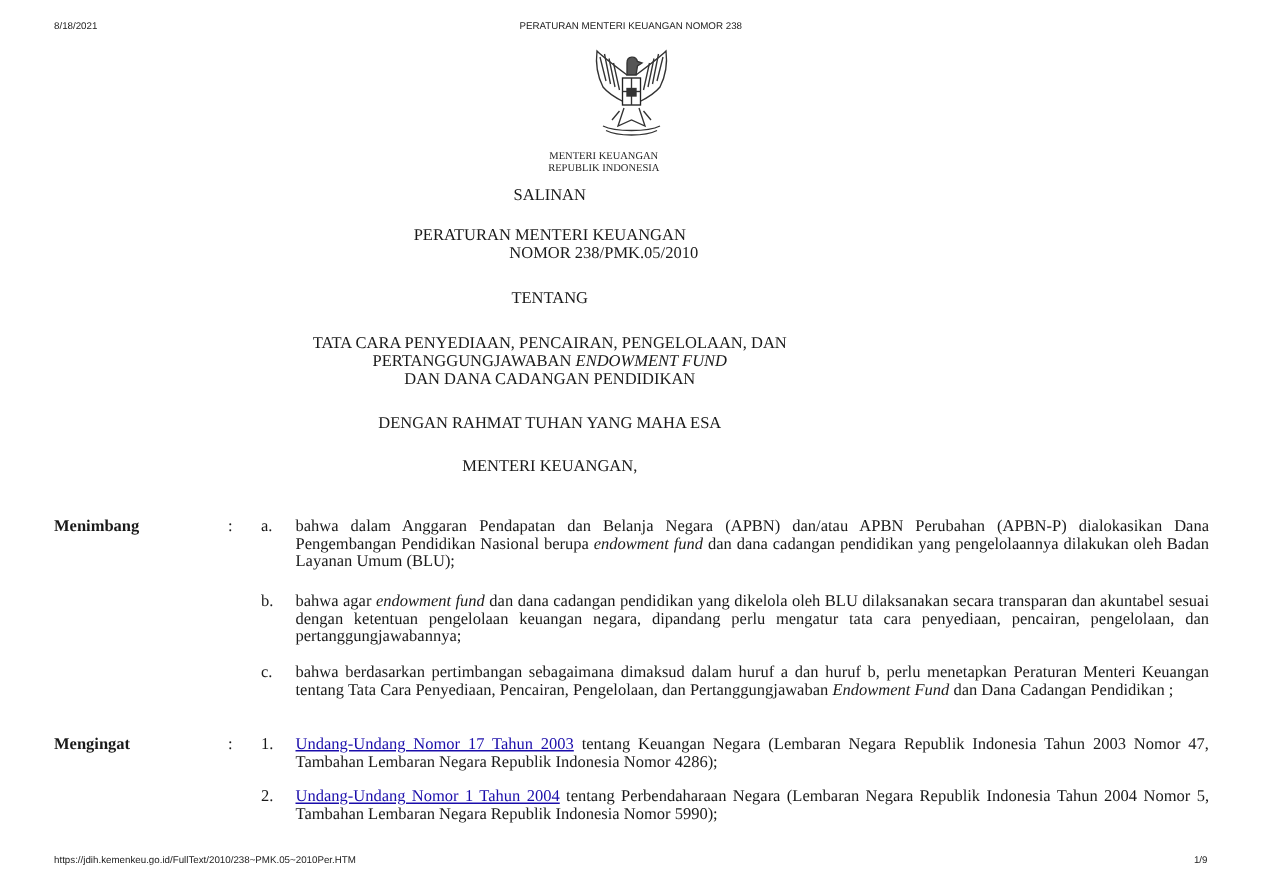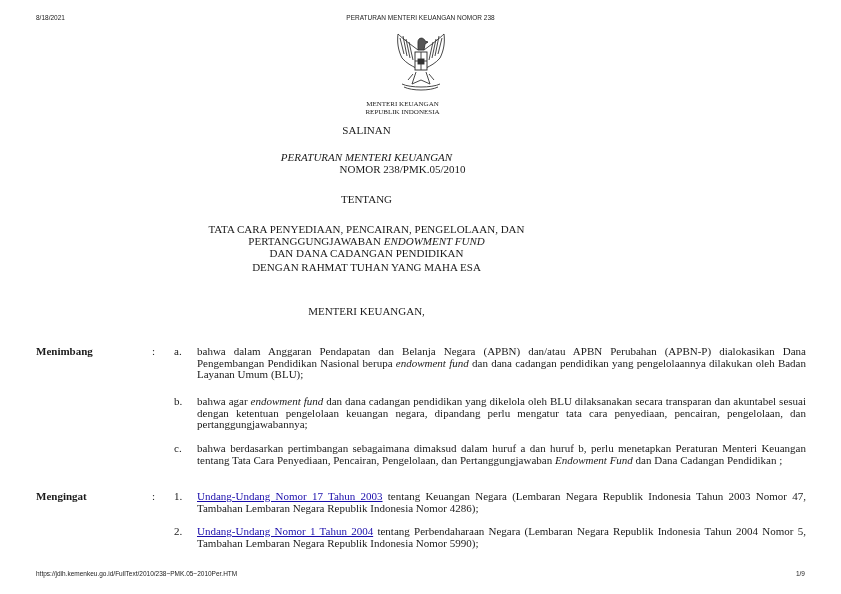--- a/index.html
+++ b/index.html
@@ -50,29 +50,29 @@
 
       <path d="M14 54 C22 58 44 58 52 54"></path>
       <path d="M16 57 C24 61 42 61 50 57"></path>
     </g>
   </svg>
 </div>
 <div class="org org1">MENTERI KEUANGAN</div>
 <div class="org org2">REPUBLIK INDONESIA</div>
 
 <div class="center" style="top:124px;">SALINAN</div>
-<div class="center" style="top:151px;font-style:italic;">PERATURAN MENTERI KEUANGAN</div>
+<div class="center" style="top:151px;">PERATURAN MENTERI KEUANGAN</div>
 <div class="center" style="top:163px;margin-left:36px;">NOMOR 238/PMK.05/2010</div>
 <div class="center" style="top:193px;">TENTANG</div>
 
 <div class="center" style="top:223px;">TATA CARA PENYEDIAAN, PENCAIRAN, PENGELOLAAN, DAN</div>
 <div class="center" style="top:235px;"><span>PERTANGGUNGJAWABAN </span><i>ENDOWMENT FUND</i></div>
 <div class="center" style="top:247px;">DAN DANA CADANGAN PENDIDIKAN</div>
 
-<div class="center" style="top:261px;">DENGAN RAHMAT TUHAN YANG MAHA ESA</div>
+<div class="center" style="top:276px;">DENGAN RAHMAT TUHAN YANG MAHA ESA</div>
 <div class="center" style="top:305px;">MENTERI KEUANGAN,</div>
 
 <div class="row" style="top:346px;">
   <span class="lbl">Menimbang</span>
   <span class="colon">:</span>
   <span class="mark">a.</span>
   <div class="txt"><span>bahwa dalam Anggaran Pendapatan dan Belanja Negara (APBN) dan/atau APBN Perubahan (APBN-P) dialokasikan Dana Pengembangan Pendidikan Nasional berupa </span><i>endowment fund</i><span> dan dana cadangan pendidikan yang pengelolaannya dilakukan oleh Badan Layanan Umum (BLU);</span></div>
 </div>
 
 <div class="row" style="top:396px;">

